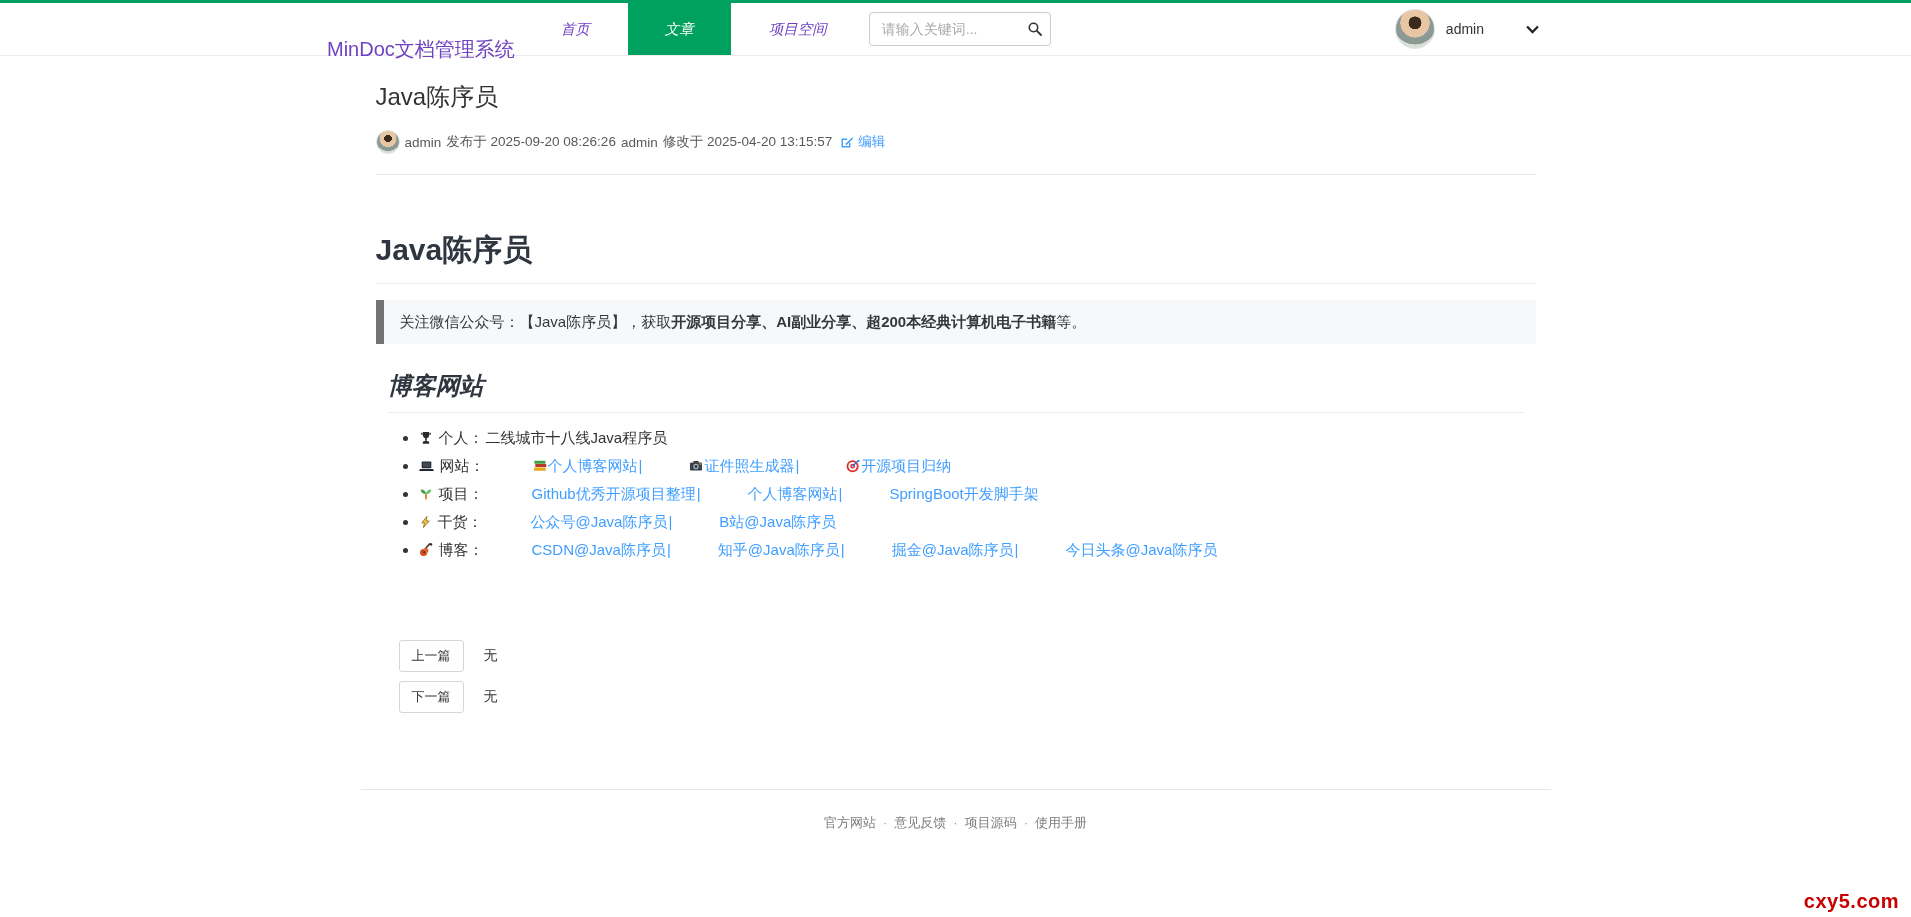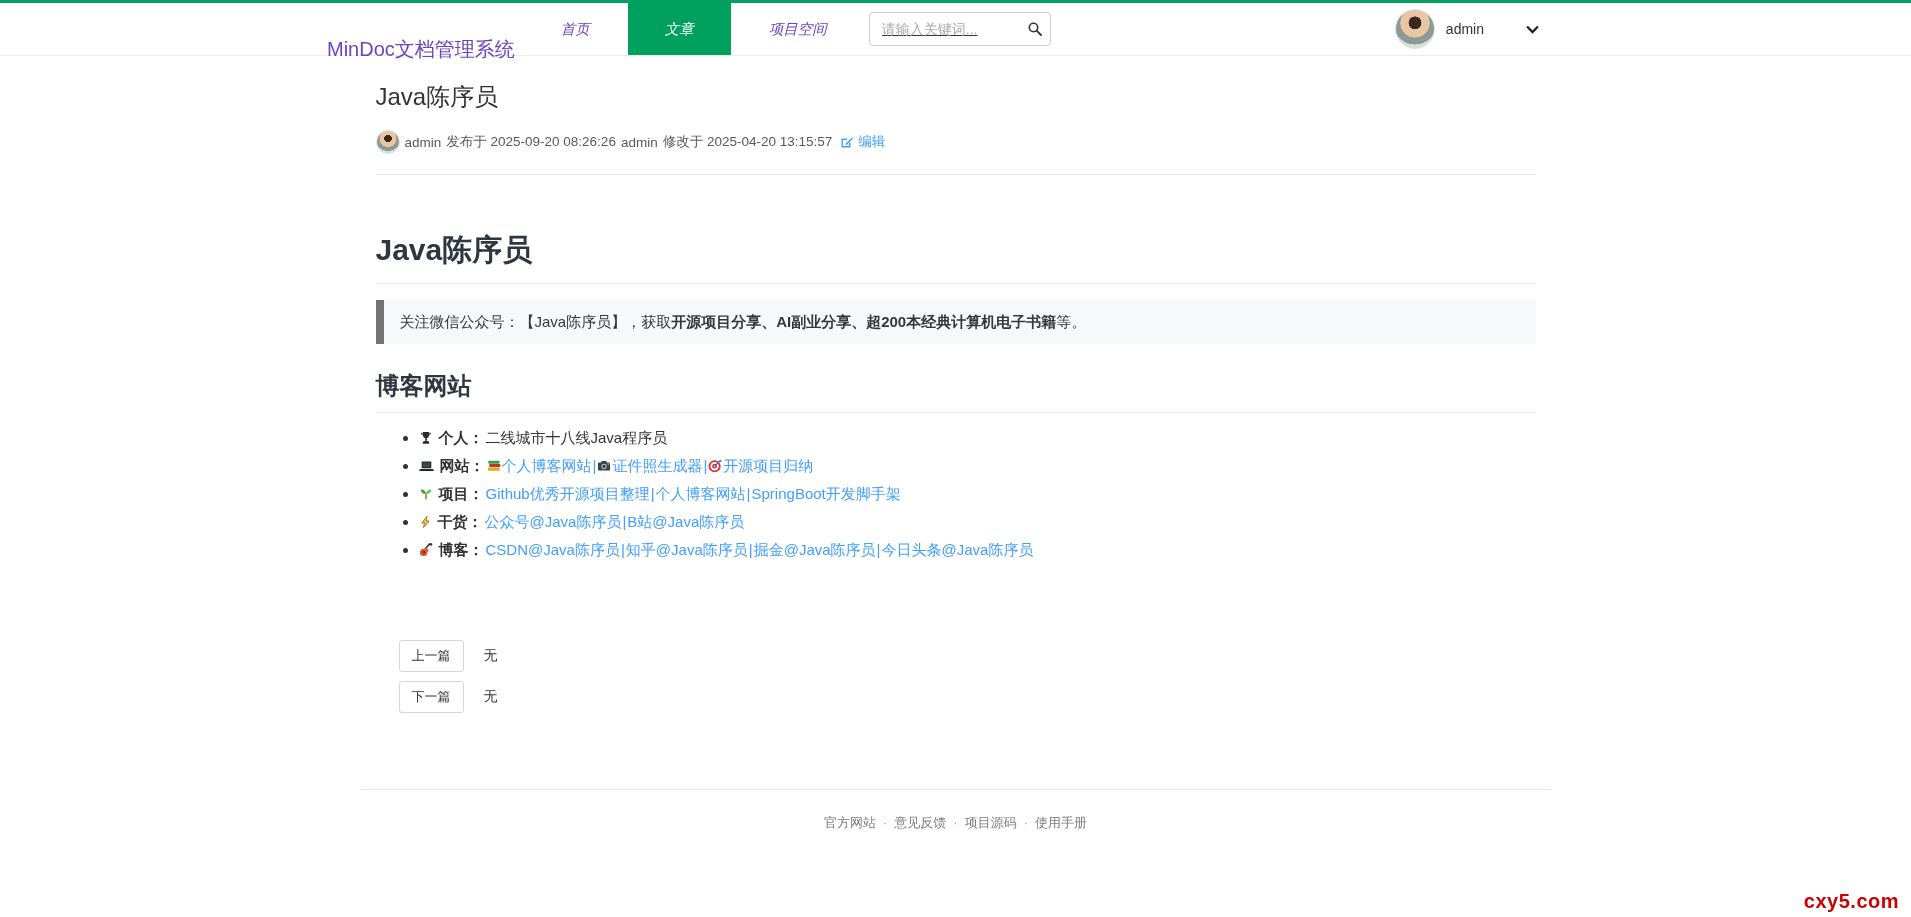--- a/index.html
+++ b/index.html
@@ -11,21 +11,21 @@
   .page{position:relative;width:1911px;height:917px;background:#fff;overflow:hidden;}
 
   
   .app-header{height:56px;border-top:3px solid var(--green);border-bottom:1px solid #ececec;background:#fff;}
   .header-inner{display:flex;align-items:stretch;height:52px;}
   .brand{align-self:center;margin-left:327px;font-size:20px;color:var(--purple);text-decoration:none;white-space:nowrap;cursor:pointer;margin-top:40px;}
   .main-nav{display:flex;align-items:stretch;margin-left:18px;font-style:italic;}
   .nav-item{display:flex;align-items:center;padding:0 14px;margin:0 14px;font-size:14.5px;color:var(--purple);text-decoration:none;cursor:pointer;white-space:nowrap;}
   .nav-item.active{background:var(--green);color:#fff;padding:0 37px;margin:0 10px;}
   .search-box{position:relative;align-self:center;margin-left:14px;}
-  .search-box input{width:182px;height:34px;border:1px solid #ccc;border-radius:4px;padding:0 34px 0 12px;font-size:14px;color:#333;outline:none;font-family:inherit;text-decoration:underline;}
+  .search-box input{width:182px;height:34px;border:1px solid #ccc;border-radius:4px;padding:0 34px 0 12px;font-size:14px;color:#333;outline:none;font-family:inherit;}
   .search-box input::placeholder{color:#aaa;}
   .search-btn{position:absolute;right:6px;top:50%;transform:translateY(-50%);border:none;background:none;padding:2px;cursor:pointer;line-height:0;}
   .user-menu{display:flex;align-items:center;margin-left:auto;margin-right:372px;cursor:pointer;}
   .avatar{width:40px;height:40px;border-radius:50%;flex:0 0 auto;
     background:radial-gradient(circle at 50% 34%, #3a2a1e 0 20%, #e8c6a4 21% 46%, #8b9a94 47% 68%, #d9ded9 69% 100%);
     border:1px solid #e3e3e3;}
   .username{margin-left:11px;font-size:14px;color:#333;}
   .chev{margin-left:42px;line-height:0;}
 
   
@@ -38,27 +38,27 @@
   .meta span{margin-right:5px;white-space:nowrap;}
   .edit-link{display:inline-flex;align-items:center;color:var(--link);text-decoration:none;margin-left:3px;cursor:pointer;}
   .edit-link .ic{margin-right:4px;line-height:0;}
   .meta-divider{border:none;border-top:1px solid #e8e8e8;margin:20px 0 0;}
 
   
   .article{margin-top:55px;}
   .article-title{margin:0;font-size:30px;font-weight:700;color:#2f3640;padding-bottom:12px;border-bottom:1px solid #ececec;}
   .quote{margin:16px 0 0;padding:11px 16px;background:#f7f8fa;border-left:8px solid #737373;font-size:15px;color:#34383c;line-height:22px;}
   .quote b{font-weight:700;}
-  .section-heading{margin:26px 0 0;font-size:24px;font-weight:700;color:#2f3640;padding-bottom:10px;border-bottom:1px solid #ececec;}
+  .section-heading{margin:26px 12px 0;font-size:24px;font-weight:700;color:#2f3640;padding-bottom:10px;border-bottom:1px solid #ececec;font-style:italic;}
   .feature-list{margin:15px 0 0;padding-left:43px;list-style:disc;}
   .feature-list li{margin:8px 0;font-size:15px;line-height:20px;color:#333;}
   .ic{display:inline-block;line-height:0;vertical-align:-2px;}
   .feature-list .ic{margin-right:6px;}
-  .li-label{margin-right:2px;font-weight:bold;}
-  .clink{color:var(--link);text-decoration:none;cursor:pointer;}
+  .li-label{margin-right:2px;}
+  .clink{color:var(--link);text-decoration:none;cursor:pointer;margin-left:46px;}
   .clink .ic{margin-right:1px;}
   .sep{color:var(--link);margin:0 1px;}
 
   
   .pagination{margin-top:80px;}
   .pg-row{display:flex;align-items:center;margin-bottom:9px;padding-left:23px;}
   .pg-btn{border:1px solid #d6d6d6;border-radius:3px;background:#fff;padding:6px 12px;font-size:13px;color:#333;cursor:pointer;font-family:inherit;}
   .pg-val{margin-left:20px;font-size:14px;color:#333;}
 
   

